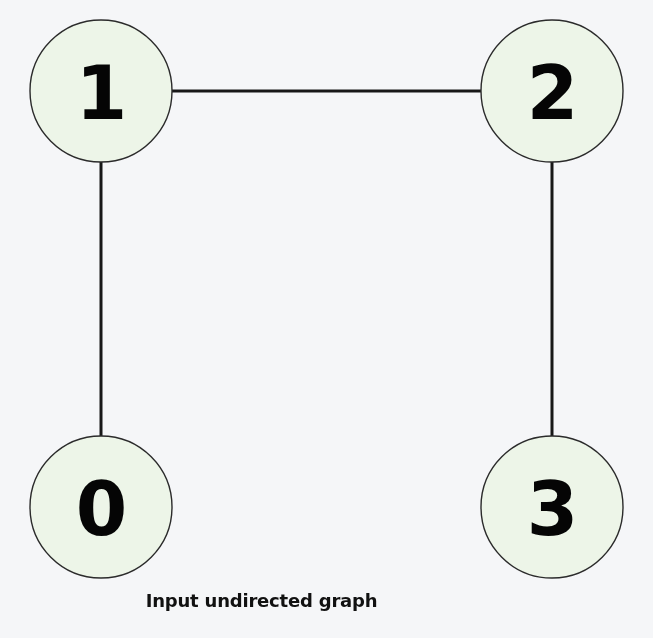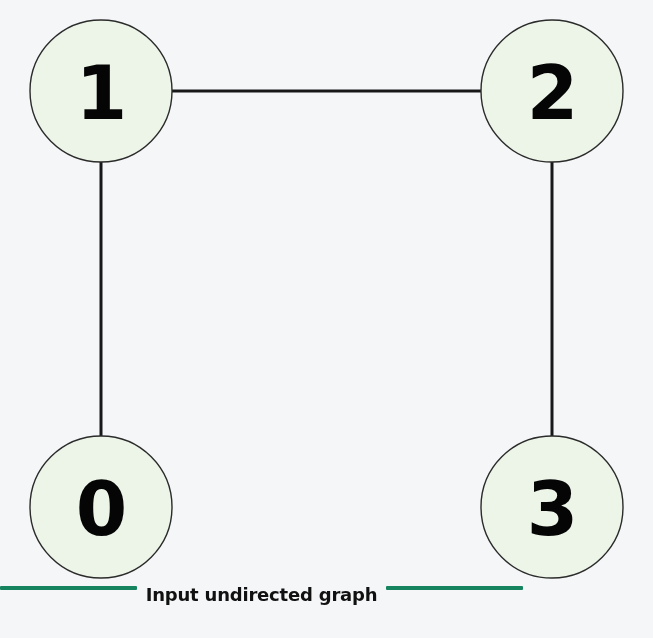--- a/index.html
+++ b/index.html
@@ -50,22 +50,23 @@
     dominant-baseline: central;
     letter-spacing: -1px;
   }
   #caption-bar {
     position: absolute;
     left: 0;
     bottom: 22px;
     width: 523px;
     height: 30px;
     display: flex;
-    align-items: flex-start;
+    align-items: center;
     justify-content: center;
+    flex-direction: column;
   }
   .caption-rule {
     height: 4px;
     background: #16845f;
     flex: 1 1 auto;
     border-radius: 1px;
   }
   .caption-rule.left {
     margin-right: 9px;
   }

